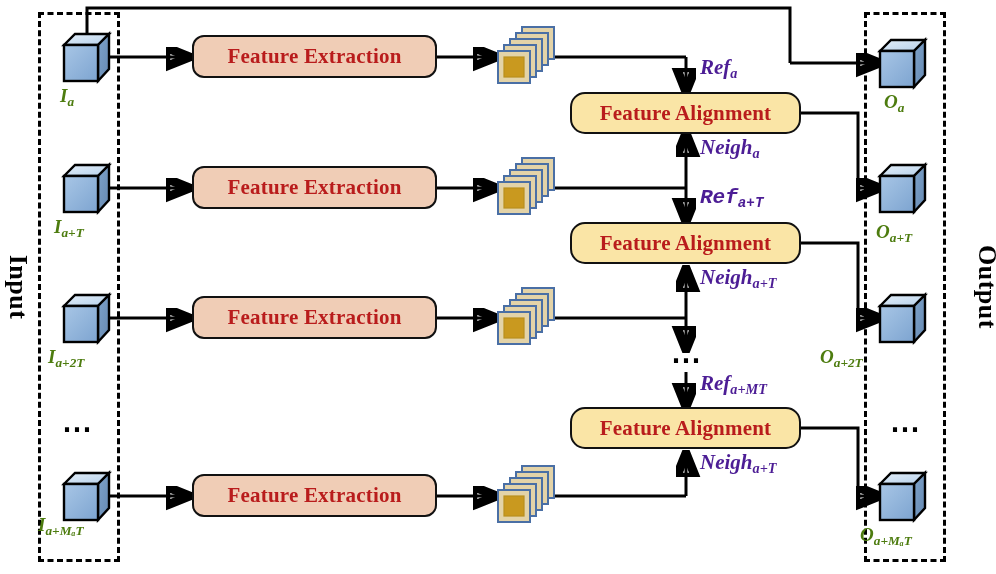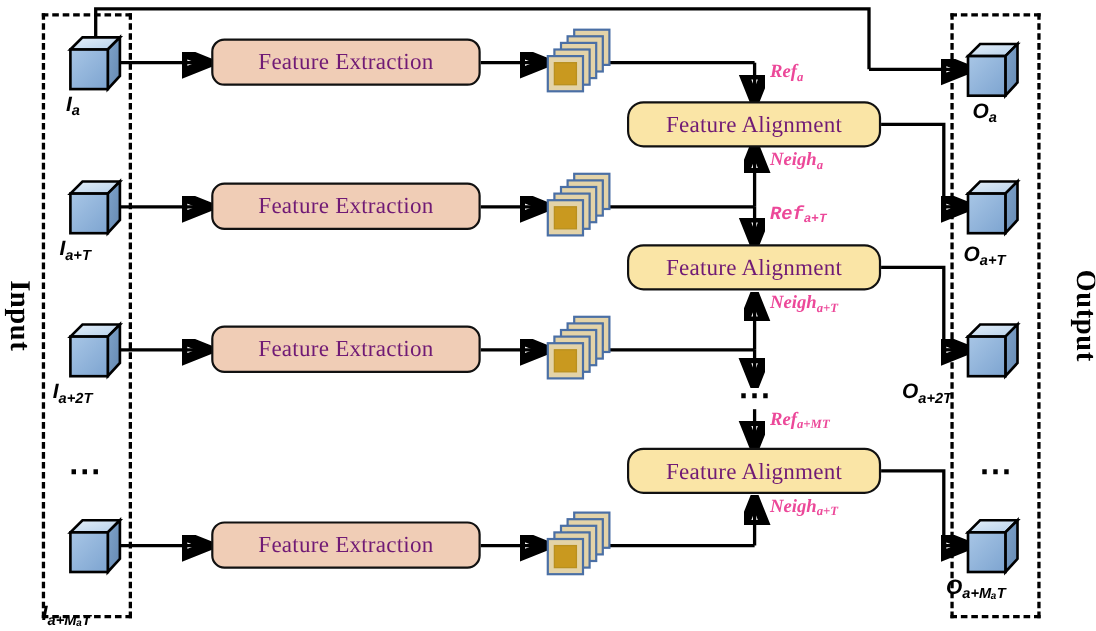--- a/index.html
+++ b/index.html
@@ -14,44 +14,45 @@
     position:absolute;font-weight:bold;font-size:26px;color:#000;
     letter-spacing:.5px;white-space:nowrap;
     transform-origin:center center;
   }
 
   
   .proc-box{
     position:absolute;box-sizing:border-box;
     border:2.5px solid #111;border-radius:12px;
     display:flex;align-items:center;justify-content:center;
-    font-size:21px;color:#701a75;letter-spacing:.2px;
+    font-size:21px;color:#b91c1c;letter-spacing:.2px;
     background:#f0cdb6;
+    font-weight:bold;
   }
   .proc-box.extract{background:#f0cdb6;}
   .proc-box.align{background:#fae5a6;border-radius:15px;}
 
   
   .cube{position:absolute;width:46px;height:52px;}
   .cube svg{display:block;overflow:visible;}
 
   
   .fmaps{position:absolute;width:62px;height:62px;}
   .fmaps svg{display:block;}
 
   
   .mlabel{
     position:absolute;font-family:"Liberation Serif", serif;
-    font-weight:bold;font-style:italic;color:#ec4899;white-space:nowrap;
-    font-size:17px;
+    font-weight:bold;font-style:italic;color:#4c1d95;white-space:nowrap;
+    font-size:21px;
   }
   .mlabel sub{font-size:.68em;font-style:italic;font-weight:bold;vertical-align:-.28em;}
   .cube-label{
-    position:absolute;font-family:Liberation Sans, sans-serif;
-    font-weight:bold;font-style:italic;color:#000000;white-space:nowrap;
+    position:absolute;font-family:Liberation Serif, serif;
+    font-weight:bold;font-style:italic;color:#4d7c0f;white-space:nowrap;
     font-size:19px;
   }
   .cube-label sub{font-size:.7em;vertical-align:-.3em;}
 
   .dots{
     position:absolute;font-size:30px;font-weight:bold;color:#000;
     letter-spacing:3px;line-height:1;
   }
 
   
@@ -168,21 +169,21 @@
 
   <div class="dots" style="left:62px;top:414px;">⋯</div>
 
   <div class="cube" style="left:62px;top:470px;">
     <svg width="50" height="56" viewBox="0 0 50 56">
       <polygon points="2,14 13,3 47,3 36,14" fill="url(#ct)" stroke="#000" stroke-width="2.4"></polygon>
       <polygon points="36,14 47,3 47,38 36,50" fill="url(#cs)" stroke="#000" stroke-width="2.4"></polygon>
       <rect x="2" y="14" width="34" height="36" fill="url(#cf)" stroke="#000" stroke-width="2.4"></rect>
     </svg>
   </div>
-  <div class="cube-label" style="left:38px;top:548px;">
+  <div class="cube-label" style="left:38px;top:514px;">
     <span>I</span><sub>a+MₐT</sub>
   </div>
 
   <div class="proc-box extract" style="left:192px;top:35px;width:245px;height:43px;">Feature Extraction</div>
   <div class="proc-box extract" style="left:192px;top:166px;width:245px;height:43px;">Feature Extraction</div>
   <div class="proc-box extract" style="left:192px;top:296px;width:245px;height:43px;">Feature Extraction</div>
   <div class="proc-box extract" style="left:192px;top:474px;width:245px;height:43px;">Feature Extraction</div>
 
   <div class="fmaps" style="left:494px;top:25px;">
     <svg width="64" height="64" viewBox="0 0 64 64">

